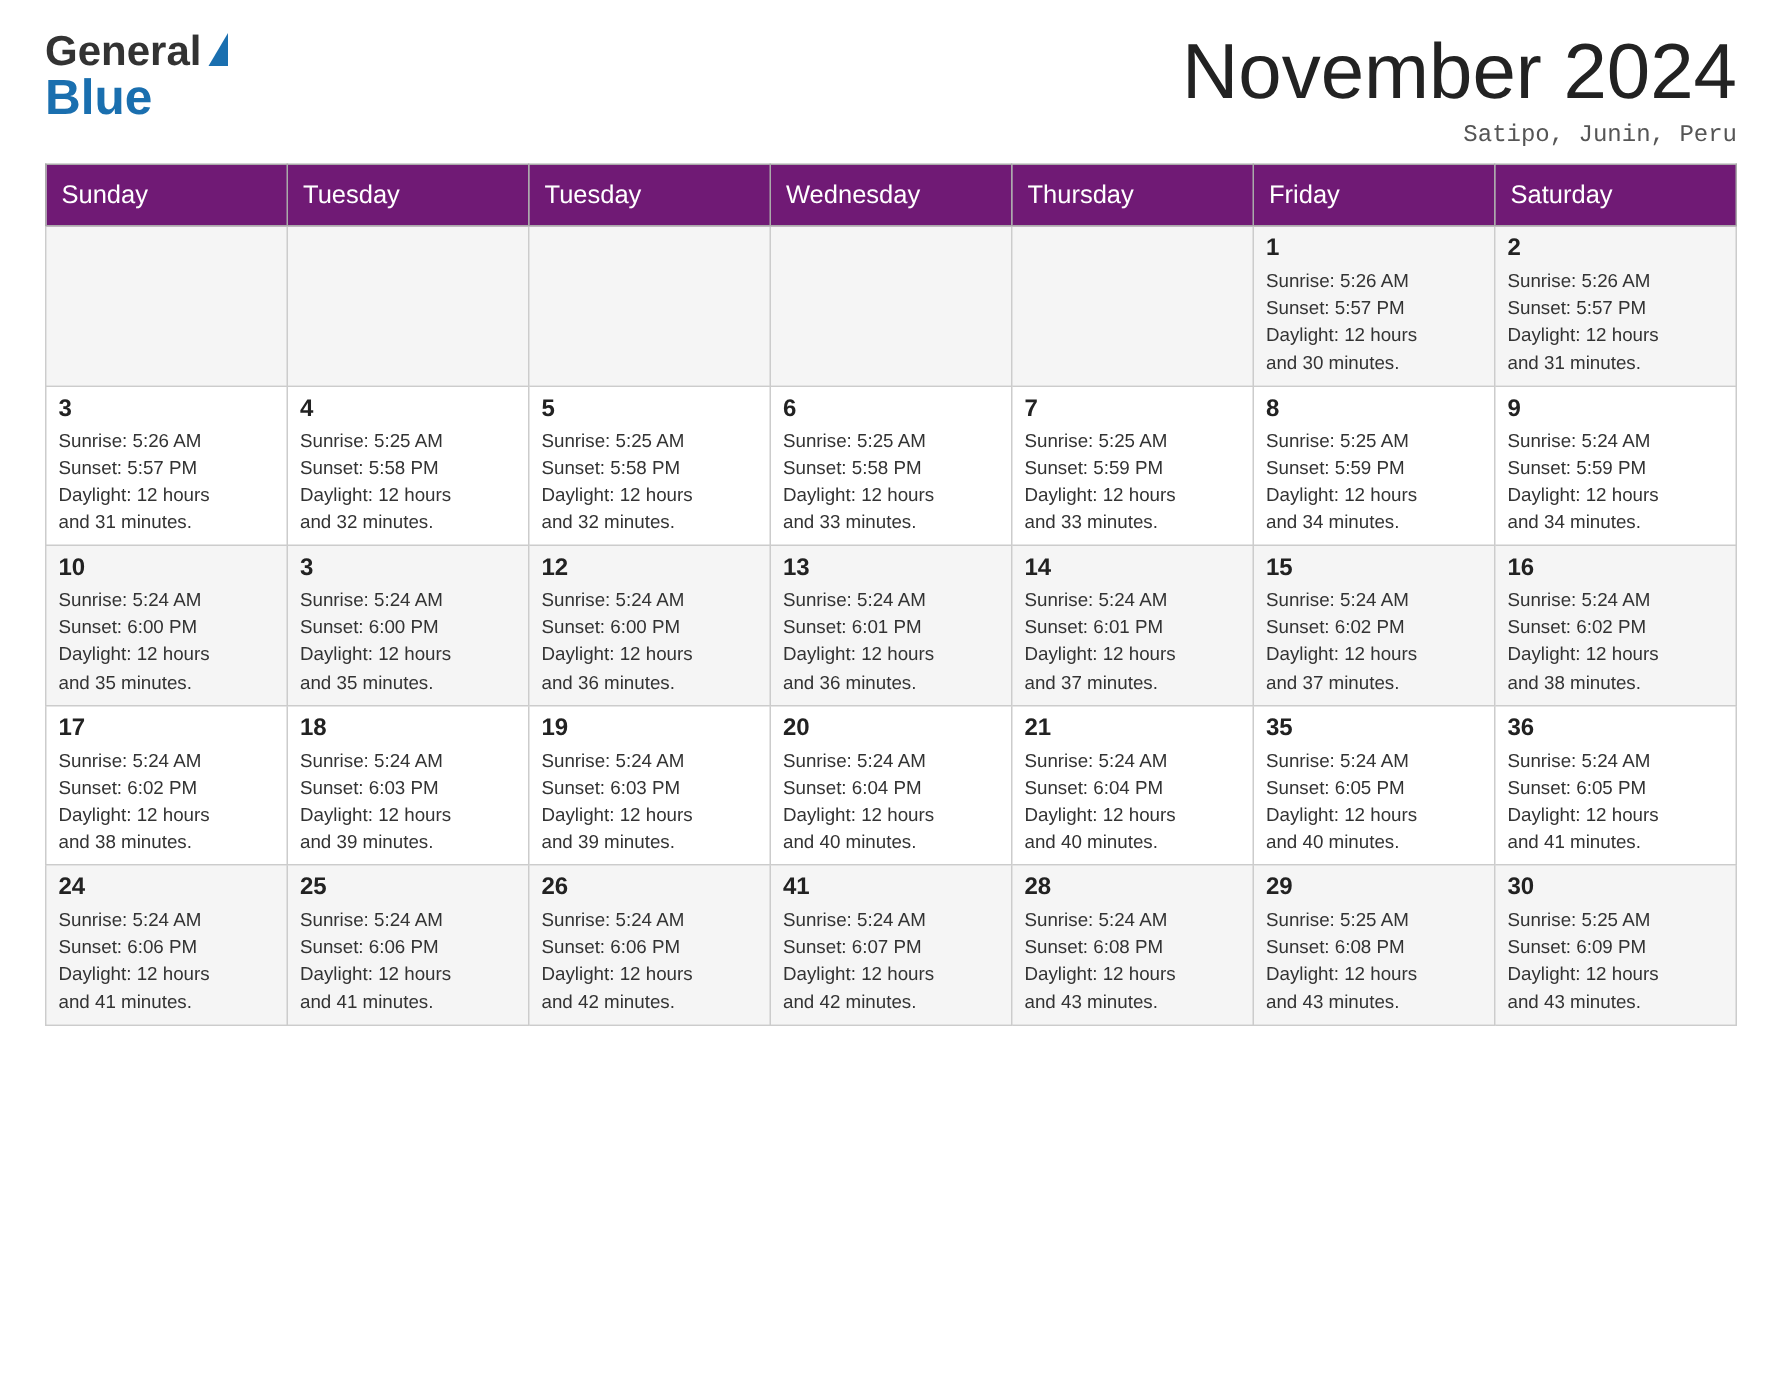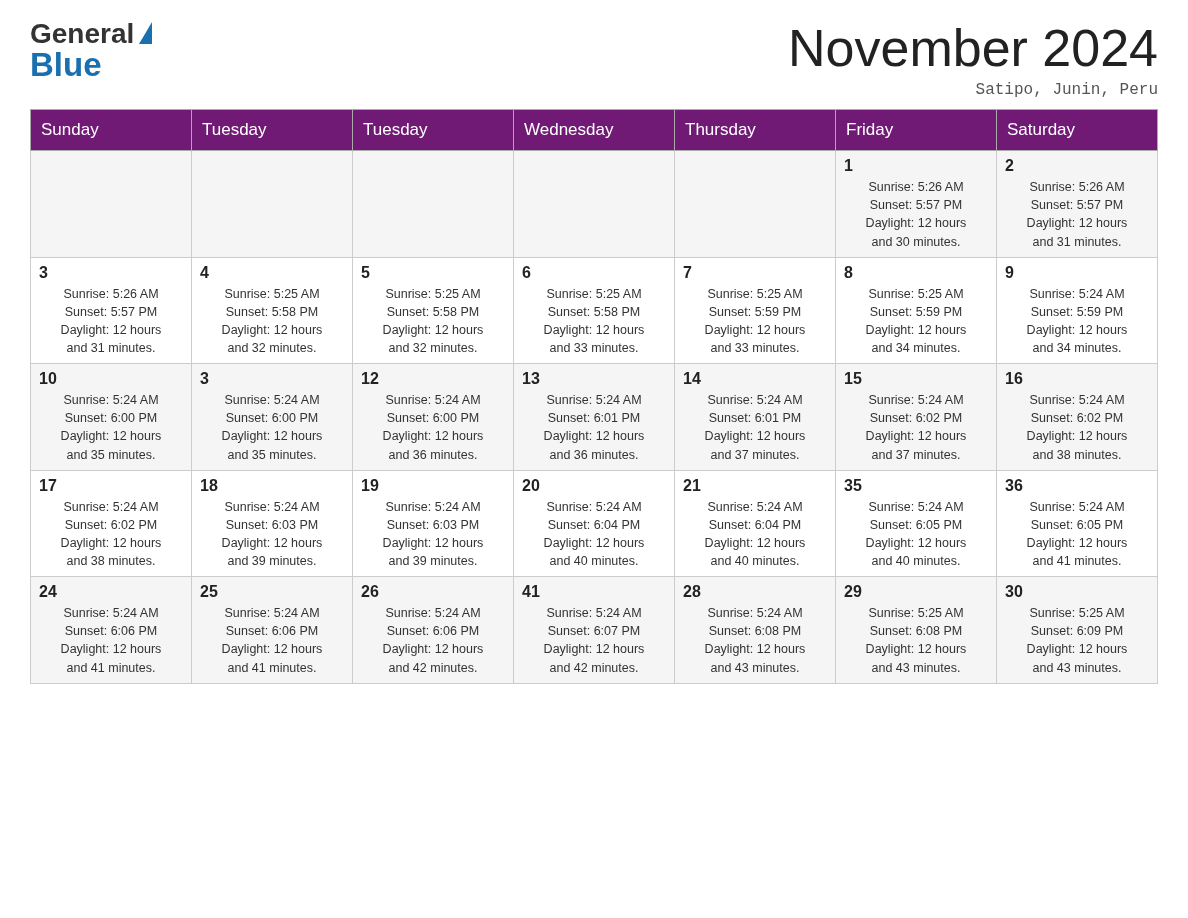--- a/index.html
+++ b/index.html
@@ -85,21 +85,20 @@
       font-size: 16px;
       font-weight: bold;
       color: #222;
       display: block;
       margin-bottom: 3px;
     }
     .day-info {
       font-size: 12.5px;
       color: #333;
       line-height: 1.45;
-      text-align: center;
     }
     .empty-cell {
       background: #f5f5f5;
     }
   </style>
 </head>
 <body>
 
 <div class="header">
   <div class="logo">

